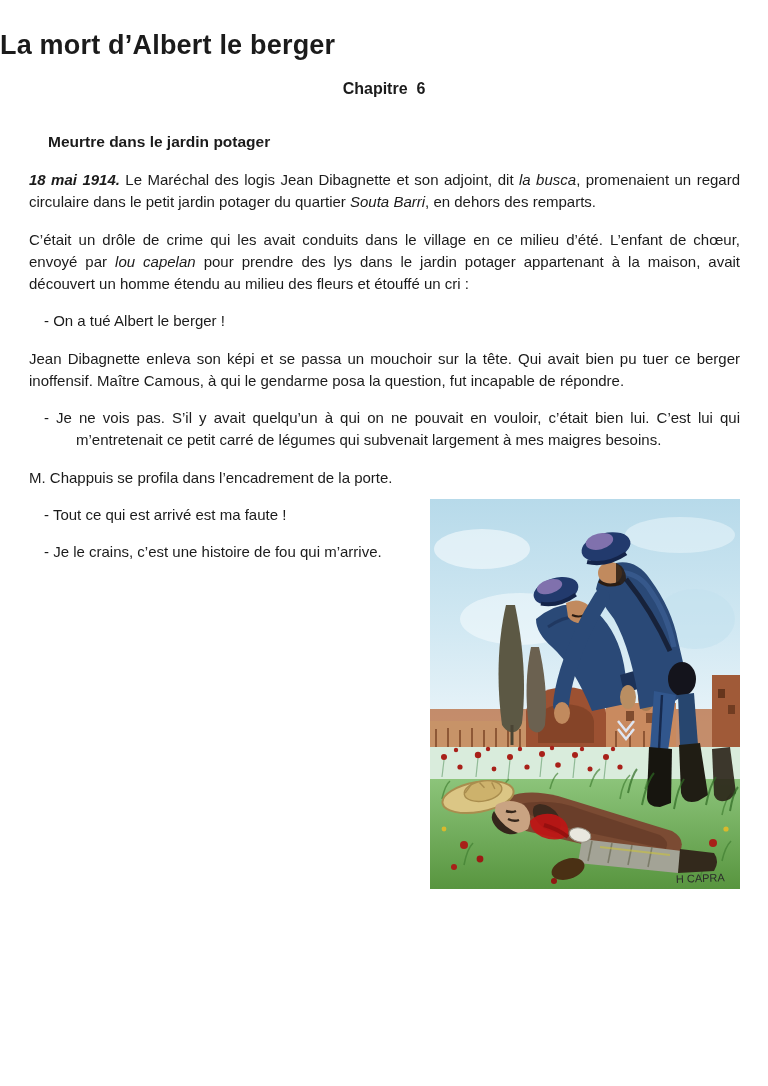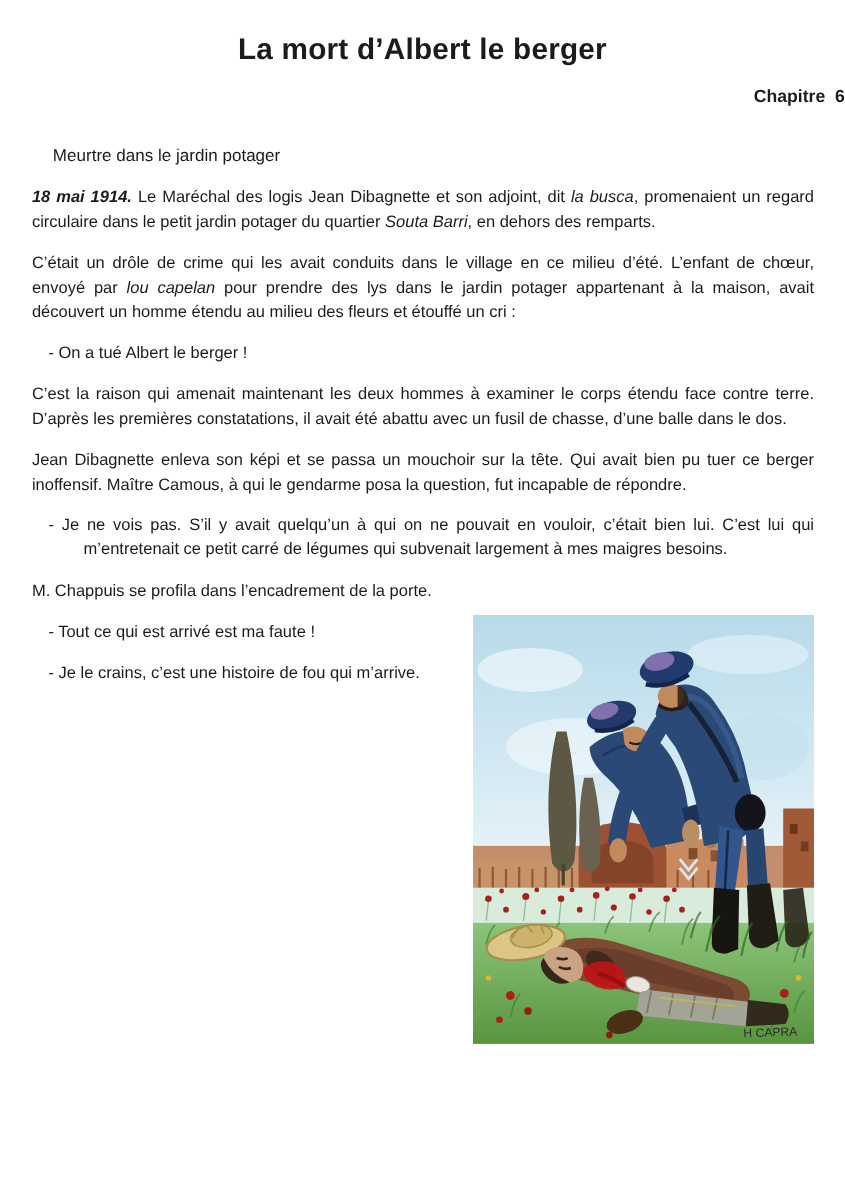--- a/index.html
+++ b/index.html
@@ -4,33 +4,33 @@
 <style>
   html,body{margin:0;padding:0;background:#ffffff;}
   body{
     width:768px;height:1086px;overflow:hidden;
     font-family:"Liberation Sans",sans-serif;
     color:#1b1b1b;
     -webkit-font-smoothing:antialiased;
   }
   .page{padding-top:30px;width:768px;height:1056px;}
   .title{
-    margin:0 0 18px 0;text-align:center;
+    margin:0 0 18px 0;text-align:left;
     font-size:27px;line-height:31px;font-weight:bold;letter-spacing:.2px;
   }
   .chapter{
-    margin:0 0 32px 0;text-align:right;
+    margin:0 0 32px 0;text-align:center;
     font-size:16px;line-height:20px;font-weight:bold;white-space:pre-wrap;
   }
   .content{
     padding:0 28px 0 29px;
     font-size:15px;line-height:22px;text-align:justify;
   }
   .section-heading{
-    margin:0 0 7px 19px;font-size:15.5px;line-height:22px;font-weight:normal;text-align:left;
+    margin:0 0 7px 19px;font-size:15.5px;line-height:22px;font-weight:bold;text-align:left;
   }
   p.para{margin:16px 0 8px 0;}
   p.dialog{margin:15px 0 8px 0;padding-left:47px;text-indent:-32px;}
   .bi{font-weight:bold;font-style:italic;}
   .it{font-style:italic;}
   .figure{
     float:right;width:310px;height:390px;
     margin:2px 0 8px 6px;
   }
   .figure svg{display:block;width:310px;height:390px;}
@@ -47,21 +47,20 @@
 
     <h3 class="section-heading">Meurtre dans le jardin potager</h3>
 
     <p class="para"><span class="bi">18 mai 1914.</span><span> Le Maréchal des logis Jean Dibagnette et son adjoint, dit </span><span class="it">la busca</span><span>, promenaient un regard circulaire dans le petit jardin potager du quartier </span><span class="it">Souta Barri</span><span>, en dehors des remparts.</span></p>
 
     <p class="para"><span>C’était un drôle de crime qui les avait conduits dans le village en ce milieu d’été. L’enfant de chœur, envoyé par </span><span class="it">lou capelan</span><span> pour prendre des lys dans le jardin potager appartenant à la maison, avait découvert un homme étendu au milieu des fleurs et étouffé un cri :</span></p>
 
     <p class="dialog">- On a tué Albert le berger !</p>
 
 
-    <p class="para">C’est la raison qui amenait maintenant les deux hommes à examiner le corps étendu face contre terre. D’après les premières constatations, il avait été abattu avec un fusil de chasse, d’une balle dans le dos.</p>
 
     <p class="para">Jean Dibagnette enleva son képi et se passa un mouchoir sur la tête. Qui avait bien pu tuer ce berger inoffensif. Maître Camous, à qui le gendarme posa la question, fut incapable de répondre.</p>
 
     <p class="dialog">- Je ne vois pas. S’il y avait quelqu’un à qui on ne pouvait en vouloir, c’était bien lui. C’est lui qui m’entretenait ce petit carré de légumes qui subvenait largement à mes maigres besoins.</p>
 
 
 
     <p class="para">M. Chappuis se profila dans l’encadrement de la porte.</p>
 
     <div class="figure">

